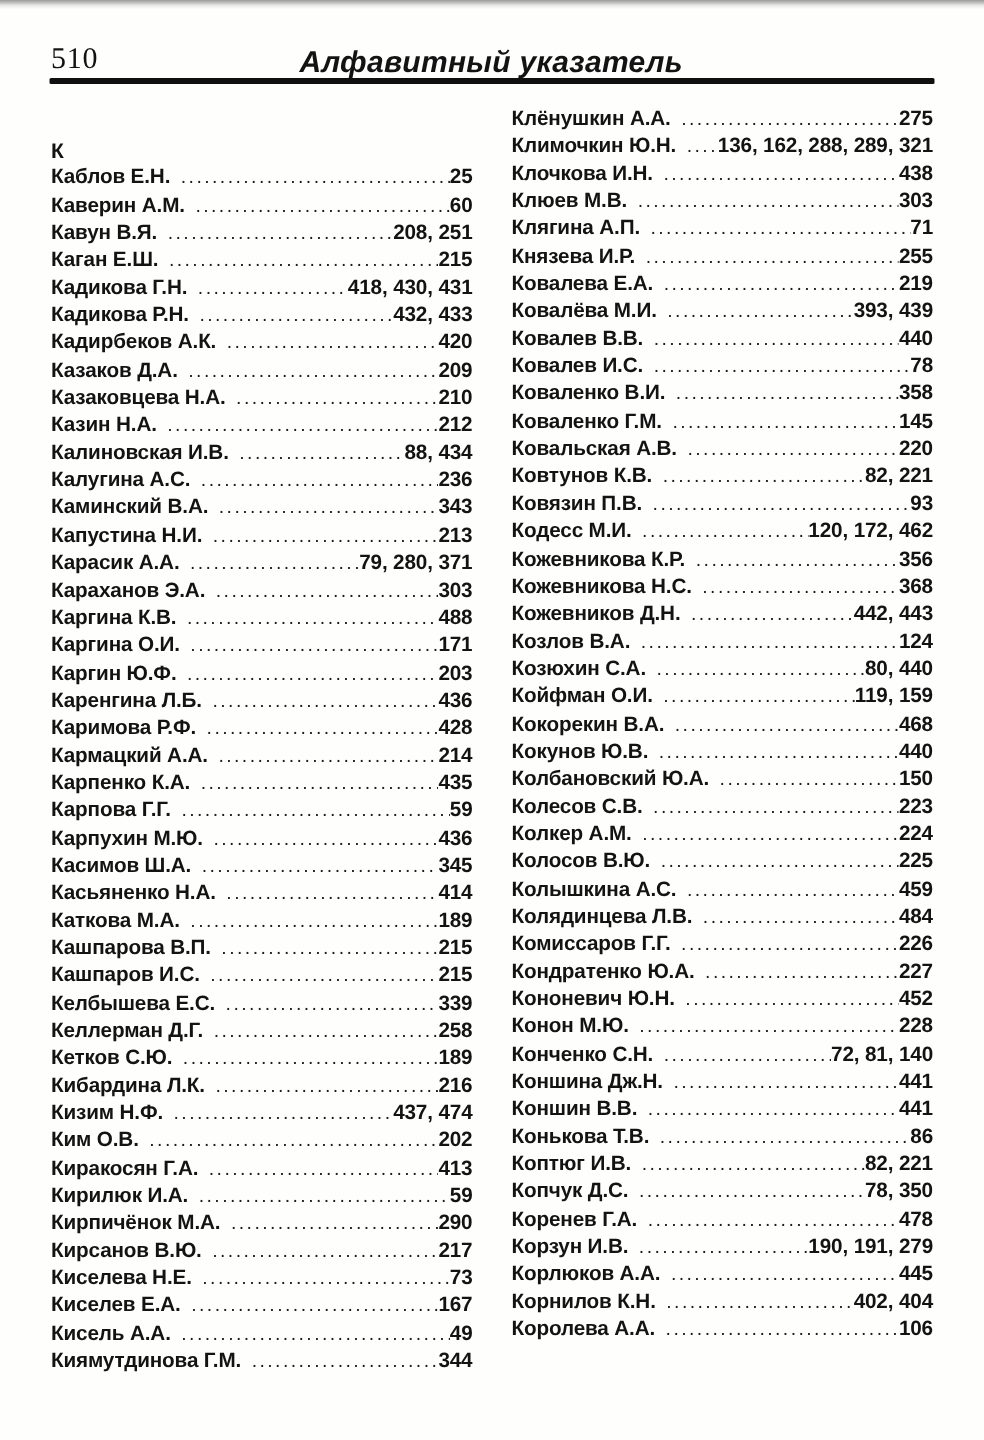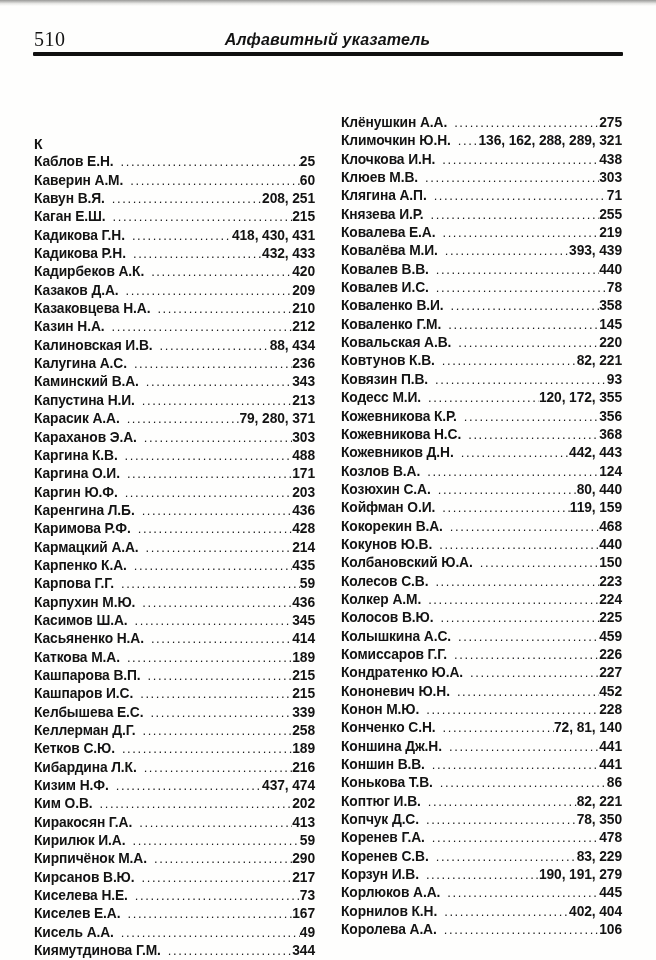--- a/index.html
+++ b/index.html
@@ -36,21 +36,21 @@
     font-family: "Liberation Serif", serif;
     font-size: 20px;
     font-weight: 400;
     letter-spacing: 0.5px;
   }
   .running-title {
     position: absolute;
     left: 0; right: 0;
     top: 3px;
     text-align: center;
-    font-size: 16px;
+    font-size: 20px;
     font-weight: 700;
     font-style: italic;
     letter-spacing: 0.2px;
   }
   .header-rule {
     position: absolute;
     top: 52px;
     left: 33px;
     right: 33px;
     height: 4px;
@@ -58,21 +58,21 @@
     border-radius: 1px;
   }
   .columns {
     position: absolute;
     top: 70px;
     left: 34px;
     right: 34px;
     display: flex;
     gap: 26px;
   }
-  .col { flex: 1 1 0; min-width: 0; margin-top: 44px; }
+  .col { flex: 1 1 0; min-width: 0; }
   .col-left { padding-top: 21px; }
   .section-letter {
     line-height: 18.35px;
     font-size: 14px;
     font-weight: 700;
   }
   .row {
     display: flex;
     align-items: baseline;
     line-height: 18.35px;
@@ -479,21 +479,21 @@
 
           <div class="row">
             <span class="entry-name">Ковязин П.В.</span>
             <span class="dot-leader"></span>
             <span class="entry-pages">93</span>
           </div>
 
           <div class="row">
             <span class="entry-name">Кодесс М.И.</span>
             <span class="dot-leader"></span>
-            <span class="entry-pages">120, 172, 355</span>
+            <span class="entry-pages">120, 172, 462</span>
           </div>
 
           <div class="row">
             <span class="entry-name">Кожевникова К.Р.</span>
             <span class="dot-leader"></span>
             <span class="entry-pages">356</span>
           </div>
 
           <div class="row">
             <span class="entry-name">Кожевникова Н.С.</span>
@@ -561,20 +561,25 @@
             <span class="dot-leader"></span>
             <span class="entry-pages">225</span>
           </div>
 
           <div class="row">
             <span class="entry-name">Колышкина А.С.</span>
             <span class="dot-leader"></span>
             <span class="entry-pages">459</span>
           </div>
 
+          <div class="row">
+            <span class="entry-name">Колядинцева Л.В.</span>
+            <span class="dot-leader"></span>
+            <span class="entry-pages">484</span>
+          </div>
 
           <div class="row">
             <span class="entry-name">Комиссаров Г.Г.</span>
             <span class="dot-leader"></span>
             <span class="entry-pages">226</span>
           </div>
 
           <div class="row">
             <span class="entry-name">Кондратенко Ю.А.</span>
             <span class="dot-leader"></span>
@@ -628,25 +633,20 @@
             <span class="dot-leader"></span>
             <span class="entry-pages">78, 350</span>
           </div>
 
           <div class="row">
             <span class="entry-name">Коренев Г.А.</span>
             <span class="dot-leader"></span>
             <span class="entry-pages">478</span>
           </div>
 
-          <div class="row">
-            <span class="entry-name">Коренев С.В.</span>
-            <span class="dot-leader"></span>
-            <span class="entry-pages">83, 229</span>
-          </div>
 
           <div class="row">
             <span class="entry-name">Корзун И.В.</span>
             <span class="dot-leader"></span>
             <span class="entry-pages">190, 191, 279</span>
           </div>
 
           <div class="row">
             <span class="entry-name">Корлюков А.А.</span>
             <span class="dot-leader"></span>

